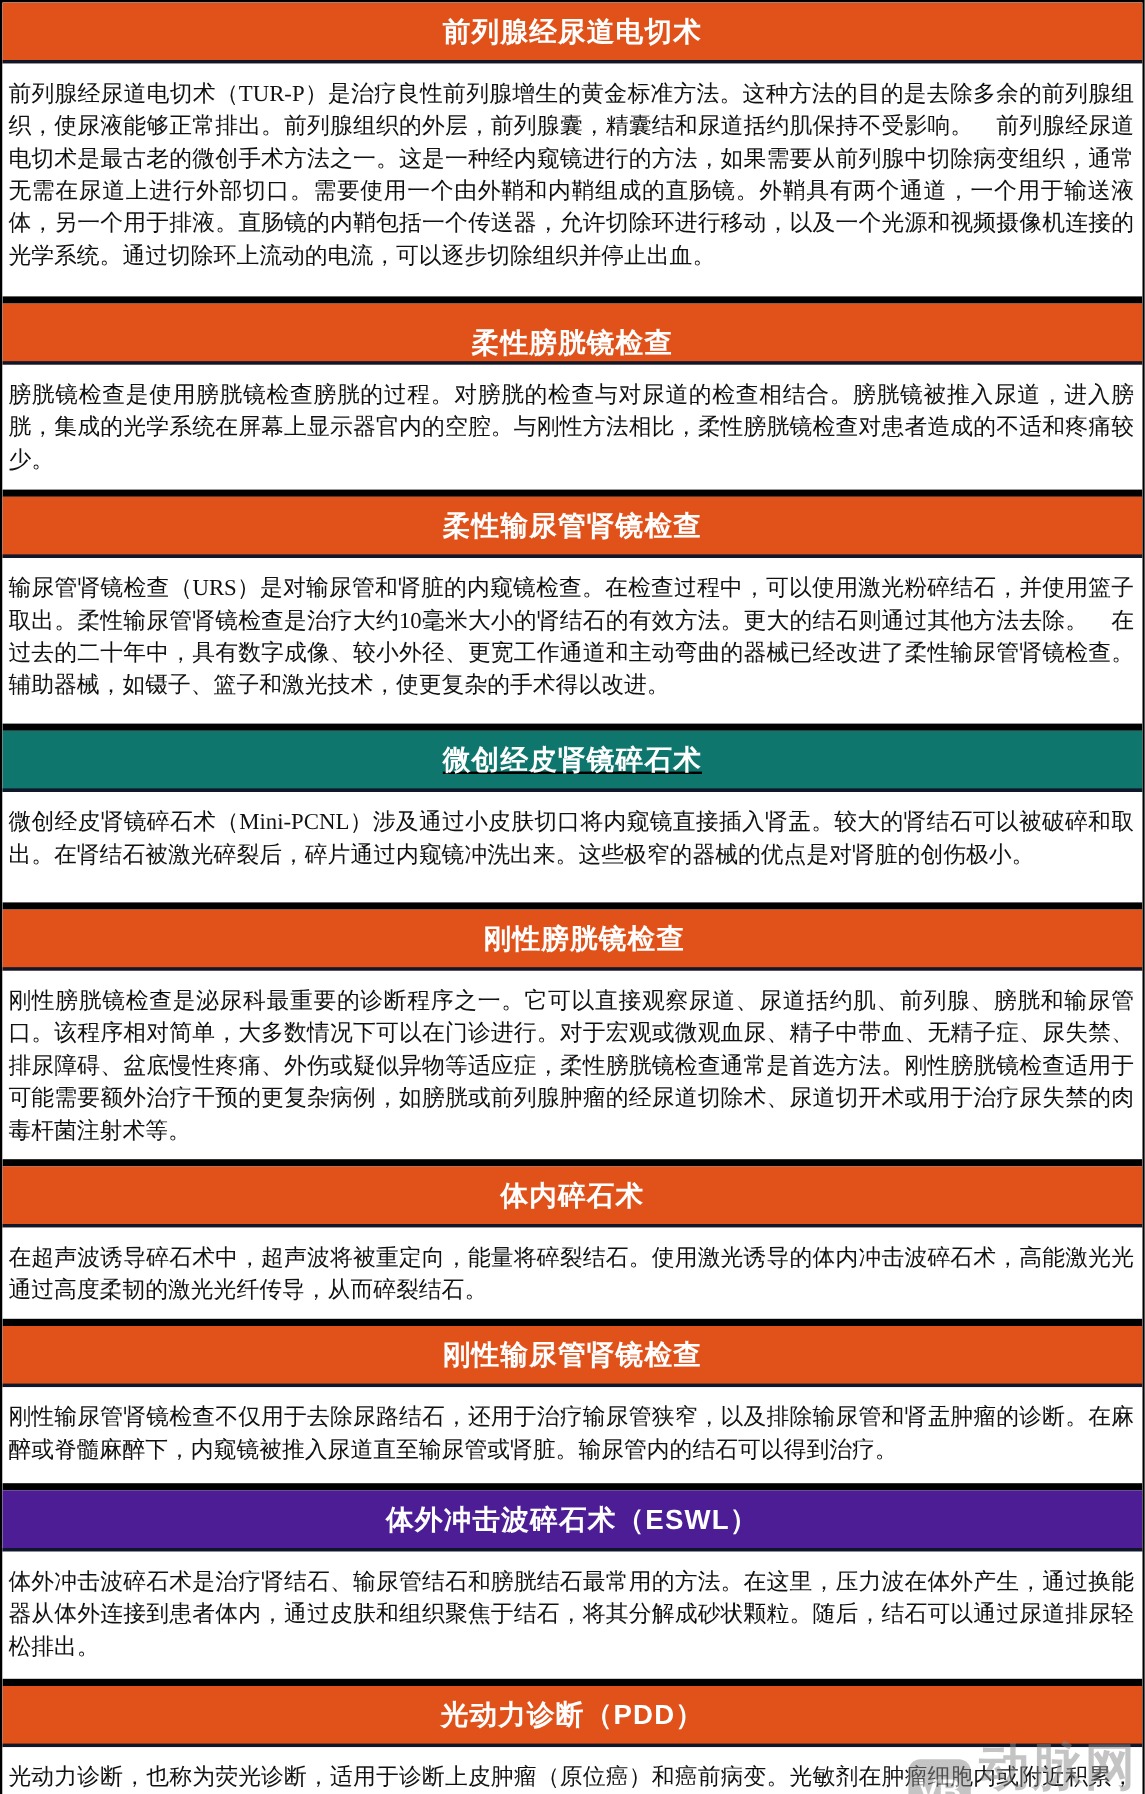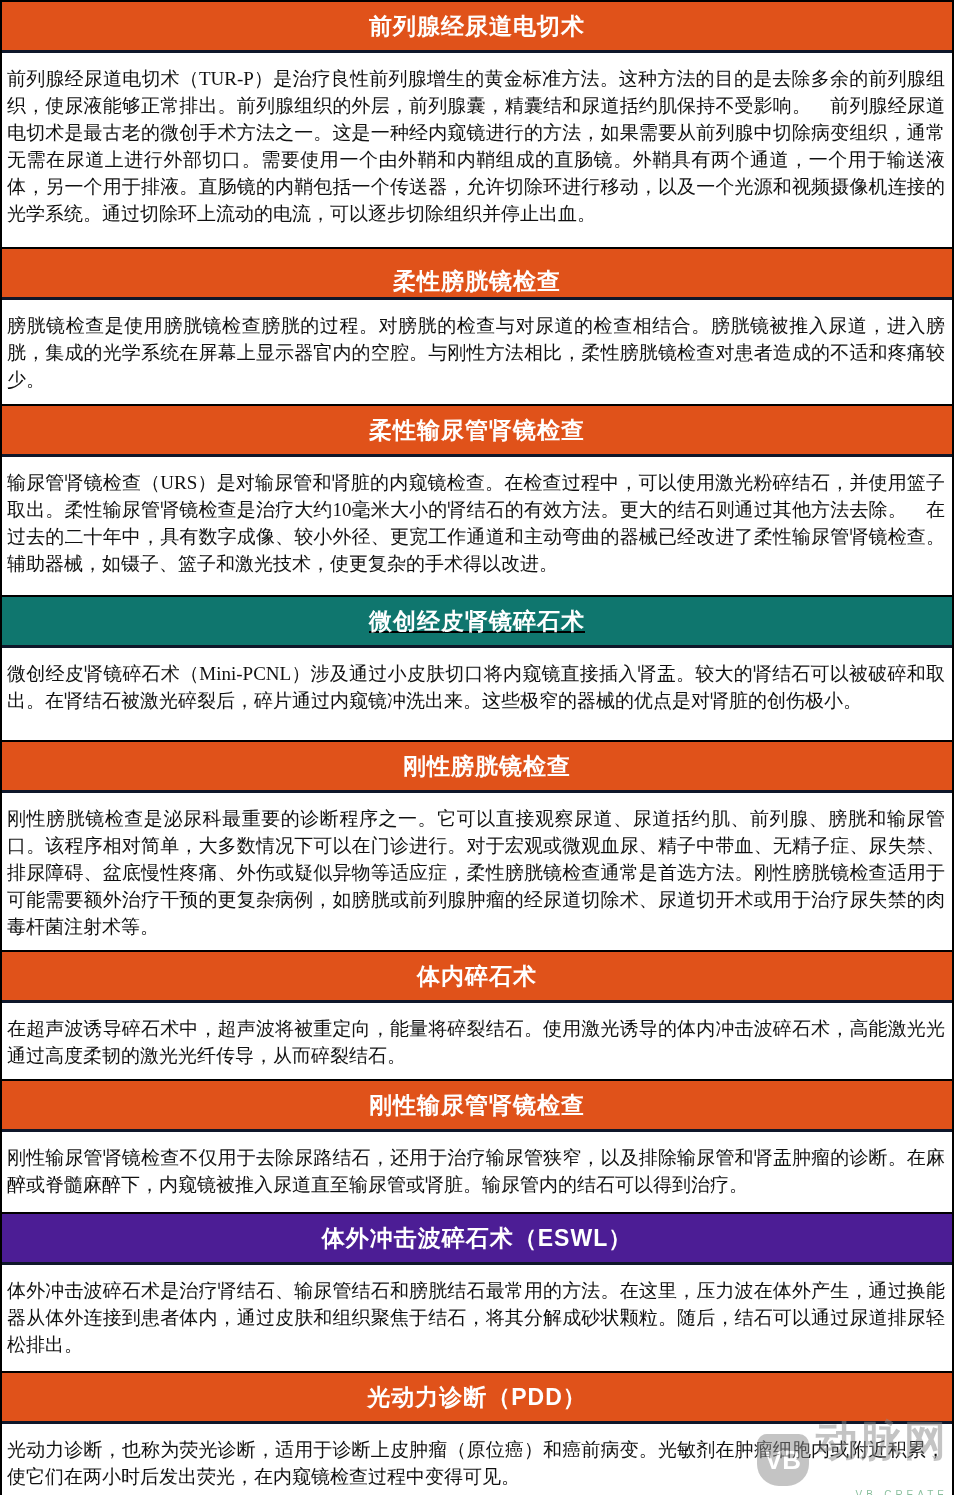--- a/index.html
+++ b/index.html
@@ -24,21 +24,21 @@
   .hdr-text{
     color:#ffffff;
     font-weight:bold;
     font-size:23px;
     letter-spacing:1px;
     font-family:"Liberation Sans","DejaVu Sans",sans-serif;
   }
   .row-b{
     background:#ffffff;
     padding:12px 7px 10px 5px;
-    border-bottom:2px solid #000000;
+    border-bottom:6px solid #000000;
   }
   .sec:last-child .row-b{border-bottom:none;}
   .body-text{
     margin:0;
     font-size:19px;
     line-height:27px;
     color:#111111;
     text-align:justify;
     font-family:"Liberation Serif","DejaVu Serif",serif;
   }

